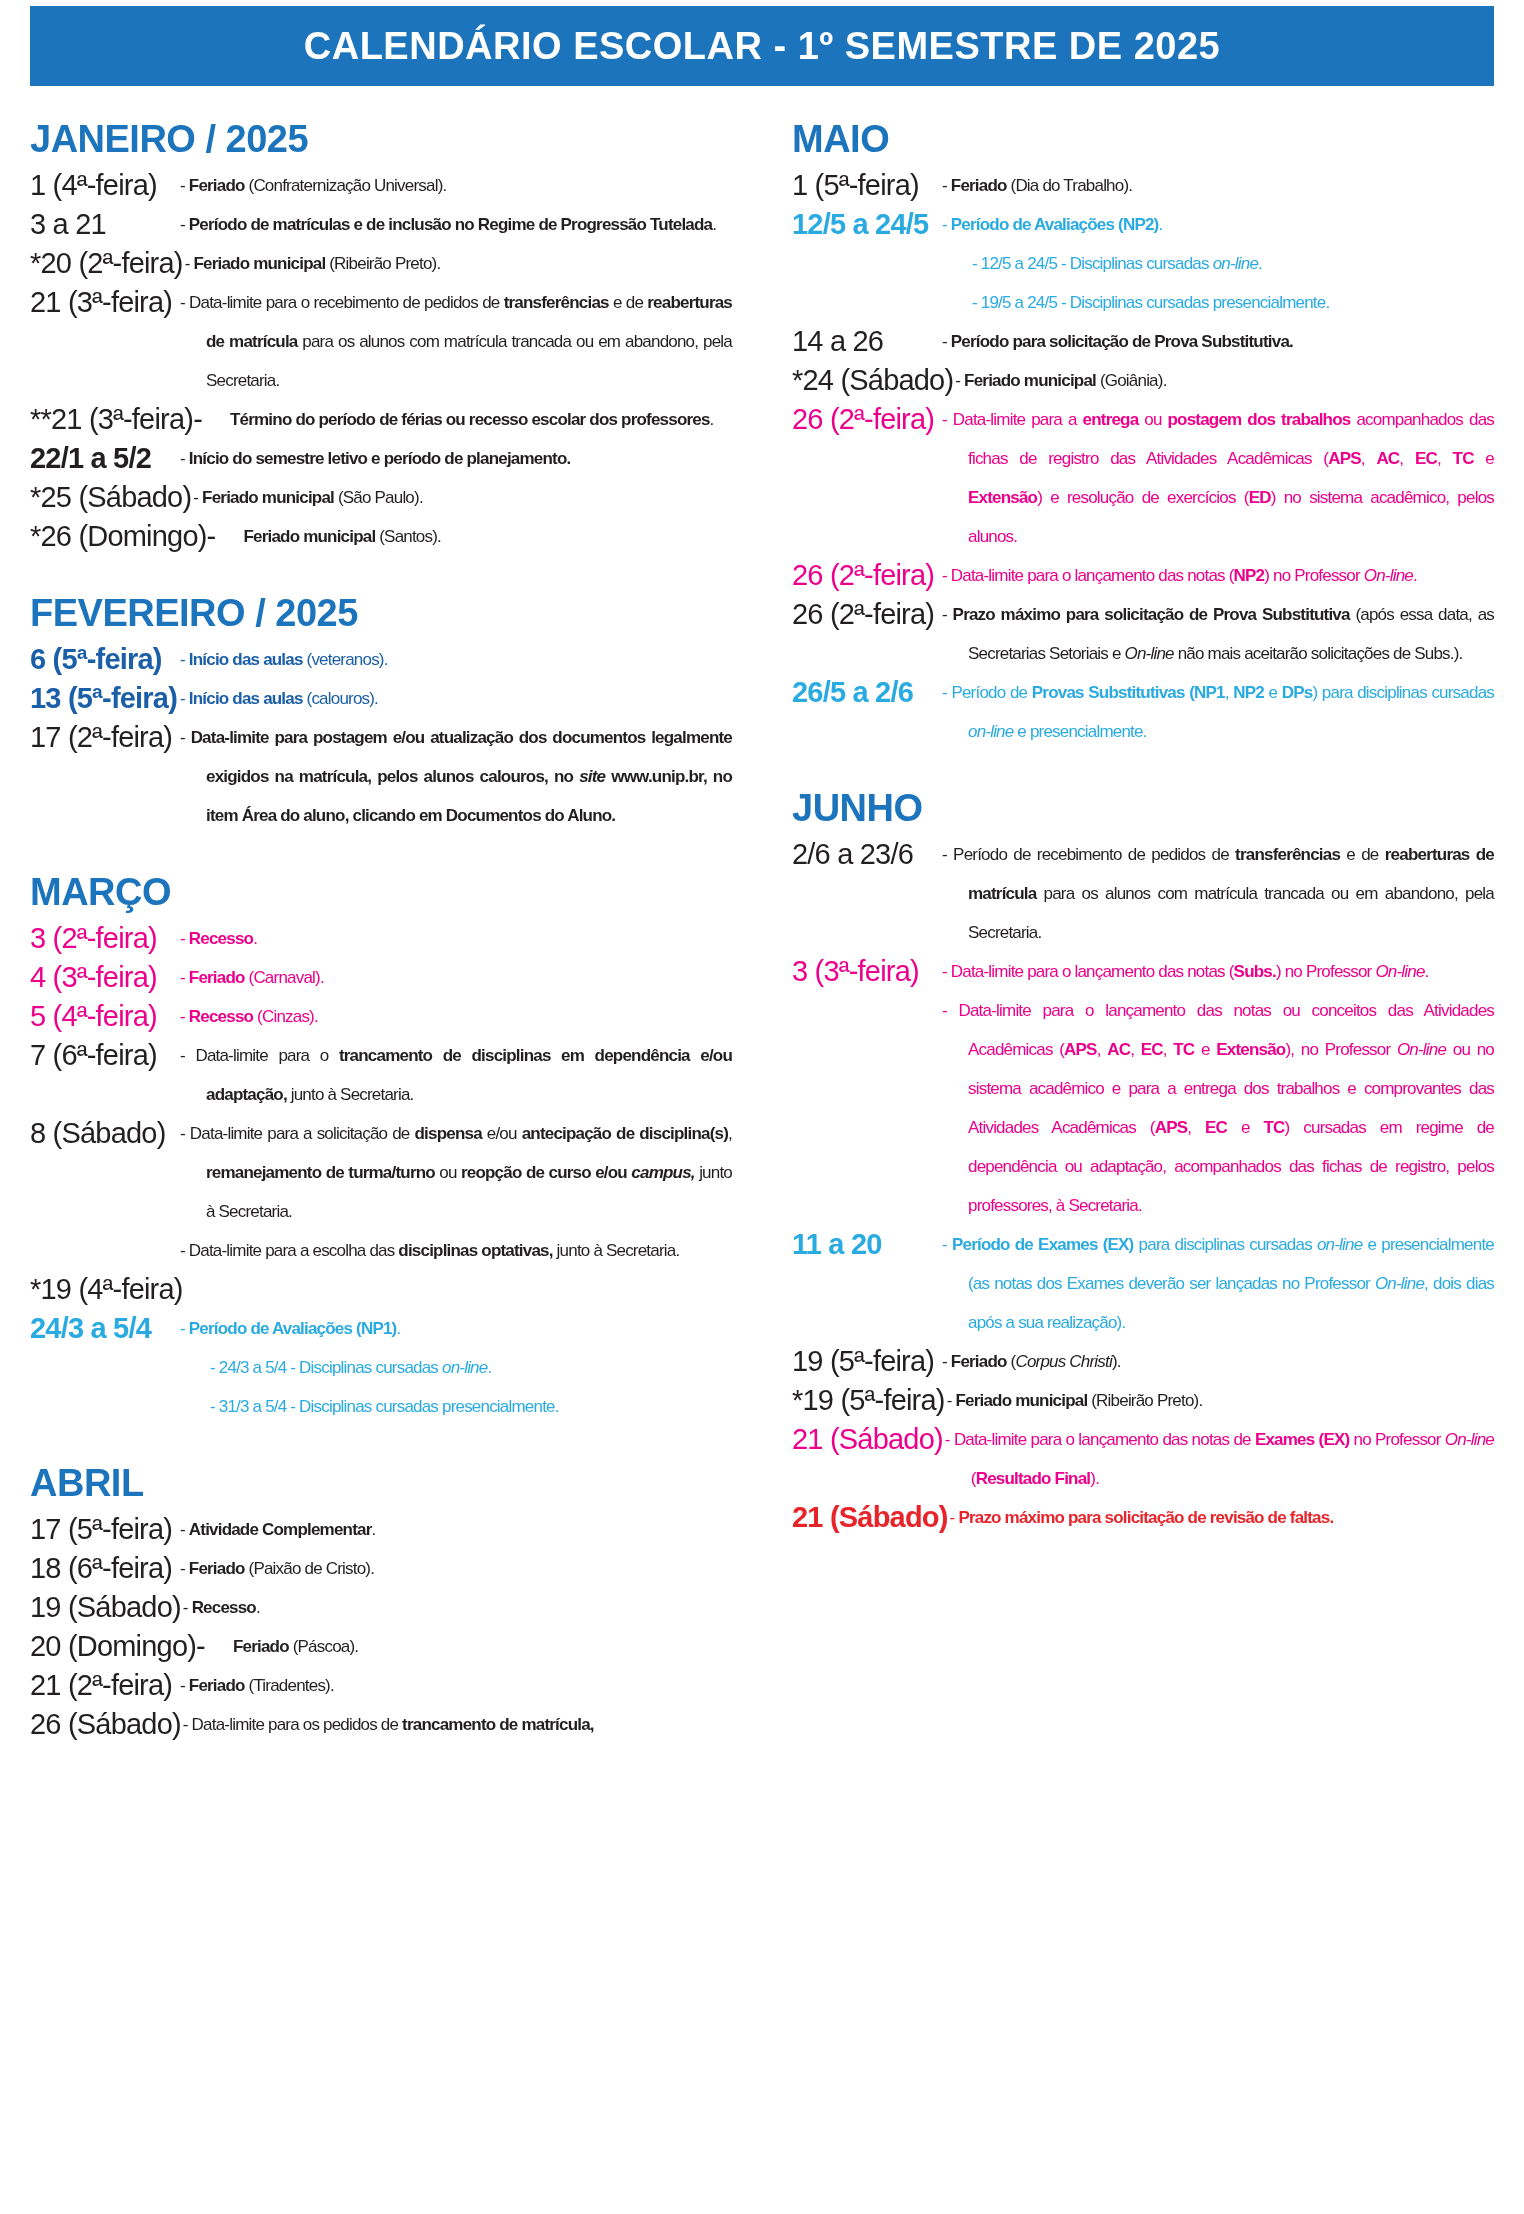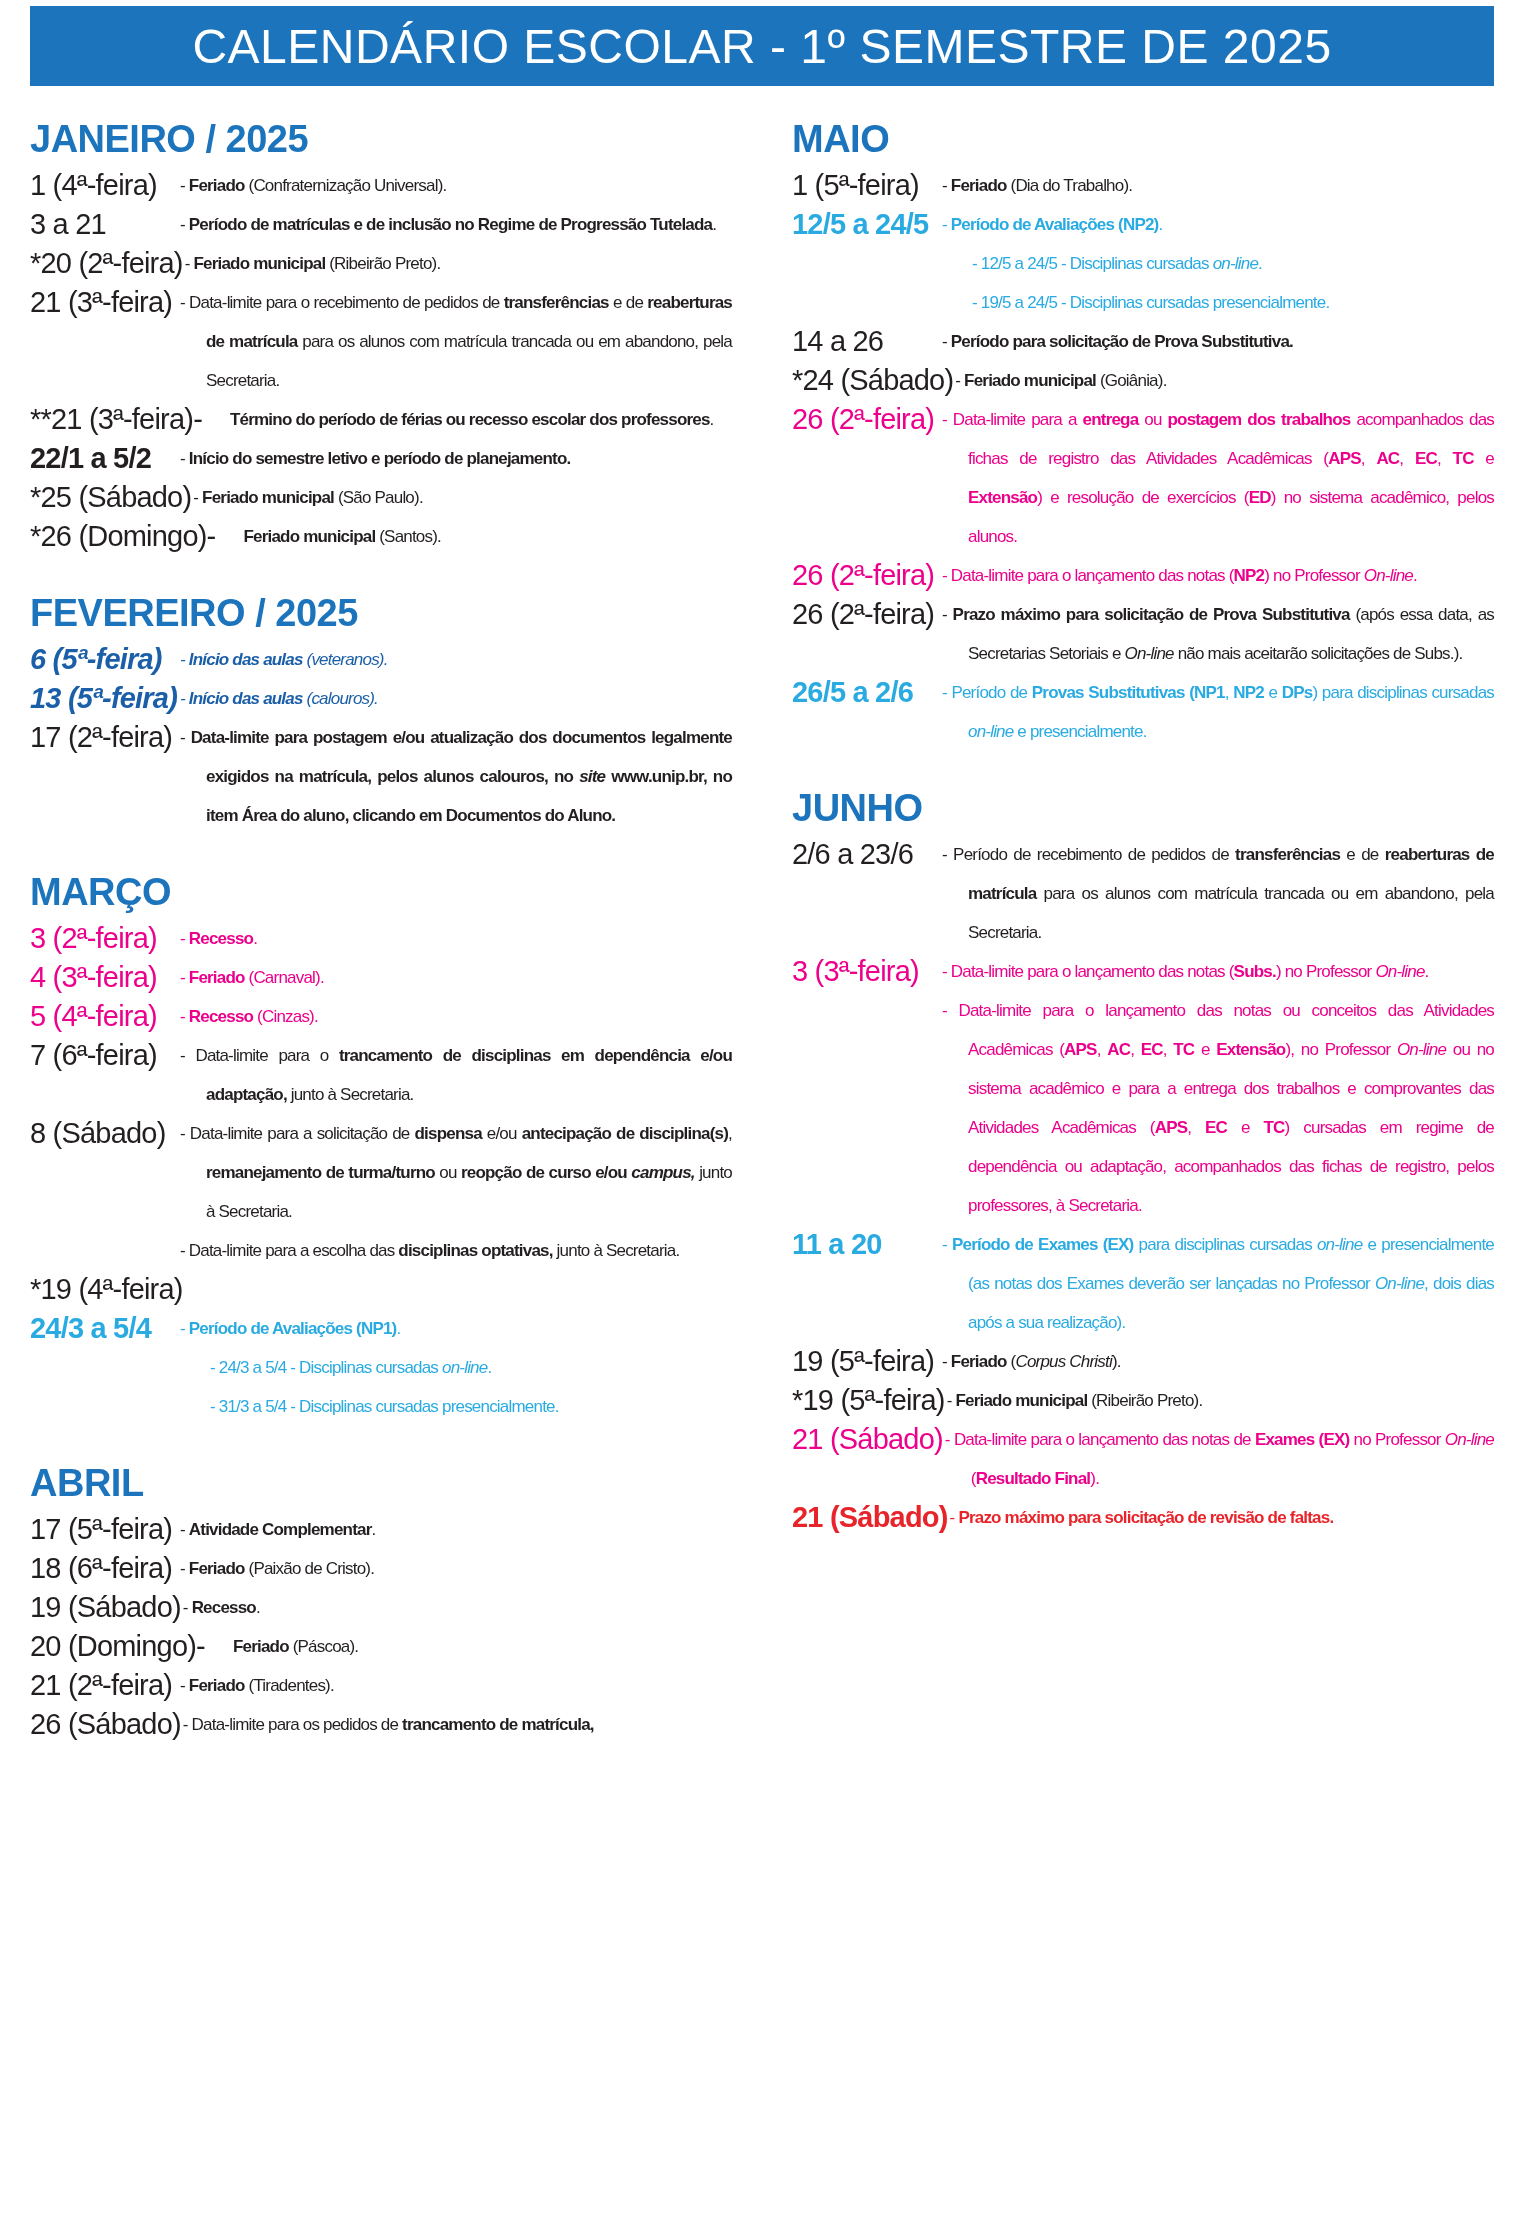--- a/index.html
+++ b/index.html
@@ -10,21 +10,21 @@
   html,body{margin:0;padding:0;}
   body{
     width:1524px;height:2214px;background:#fff;overflow:hidden;
     font-family:"Liberation Sans",sans-serif;color:var(--black);
   }
   .banner{
     margin:6px 30px 0 30px;height:80px;background:var(--headerblue);
     display:flex;align-items:center;justify-content:center;
   }
   .banner-title{
-    color:#fff;font-weight:400;font-size:48px;letter-spacing:0.5px;
+    color:#fff;font-weight:700;font-size:38px;letter-spacing:0.5px;
     white-space:nowrap;
   }
   .columns{display:flex;gap:60px;padding:20px 30px 0 30px;}
   .col{width:702px;flex:0 0 702px;}
   .month{margin-top:34px;}
   .col .month:first-child{margin-top:10px;}
   .month-name{
     margin:0 0 4px 0;color:var(--headerblue);font-weight:700;
     font-size:38px;line-height:46px;letter-spacing:-0.5px;
   }
@@ -34,21 +34,21 @@
     letter-spacing:-0.8px;white-space:nowrap;padding-right:2px;
   }
   .entry-date.bold{font-weight:700;}
   .entry-desc{
     flex:1 1 auto;font-size:17px;line-height:39px;letter-spacing:-0.8px;
     text-align:justify;padding-left:26px;text-indent:-26px;
   }
   .entry.no-dash .entry-desc{text-indent:0;}
   .entry.indent .entry-desc{padding-left:56px;text-indent:-26px;}
   .c-black{color:var(--black);} .c-pink{color:var(--pink);}
-  .c-lightblue{color:var(--lightblue);} .c-darkblue{color:var(--darkblue);font-style:italic;}
+  .c-lightblue{color:var(--lightblue);} .c-darkblue{color:var(--darkblue);}
   .c-red{color:var(--red);}
   .seg-b{font-weight:700;} .seg-i{font-style:italic;margin-top:34px;}
 </style>
 </head>
 <body>
 
 <div class="banner">
   <span class="banner-title">CALENDÁRIO ESCOLAR - 1º SEMESTRE DE 2025</span>
 </div>
 

